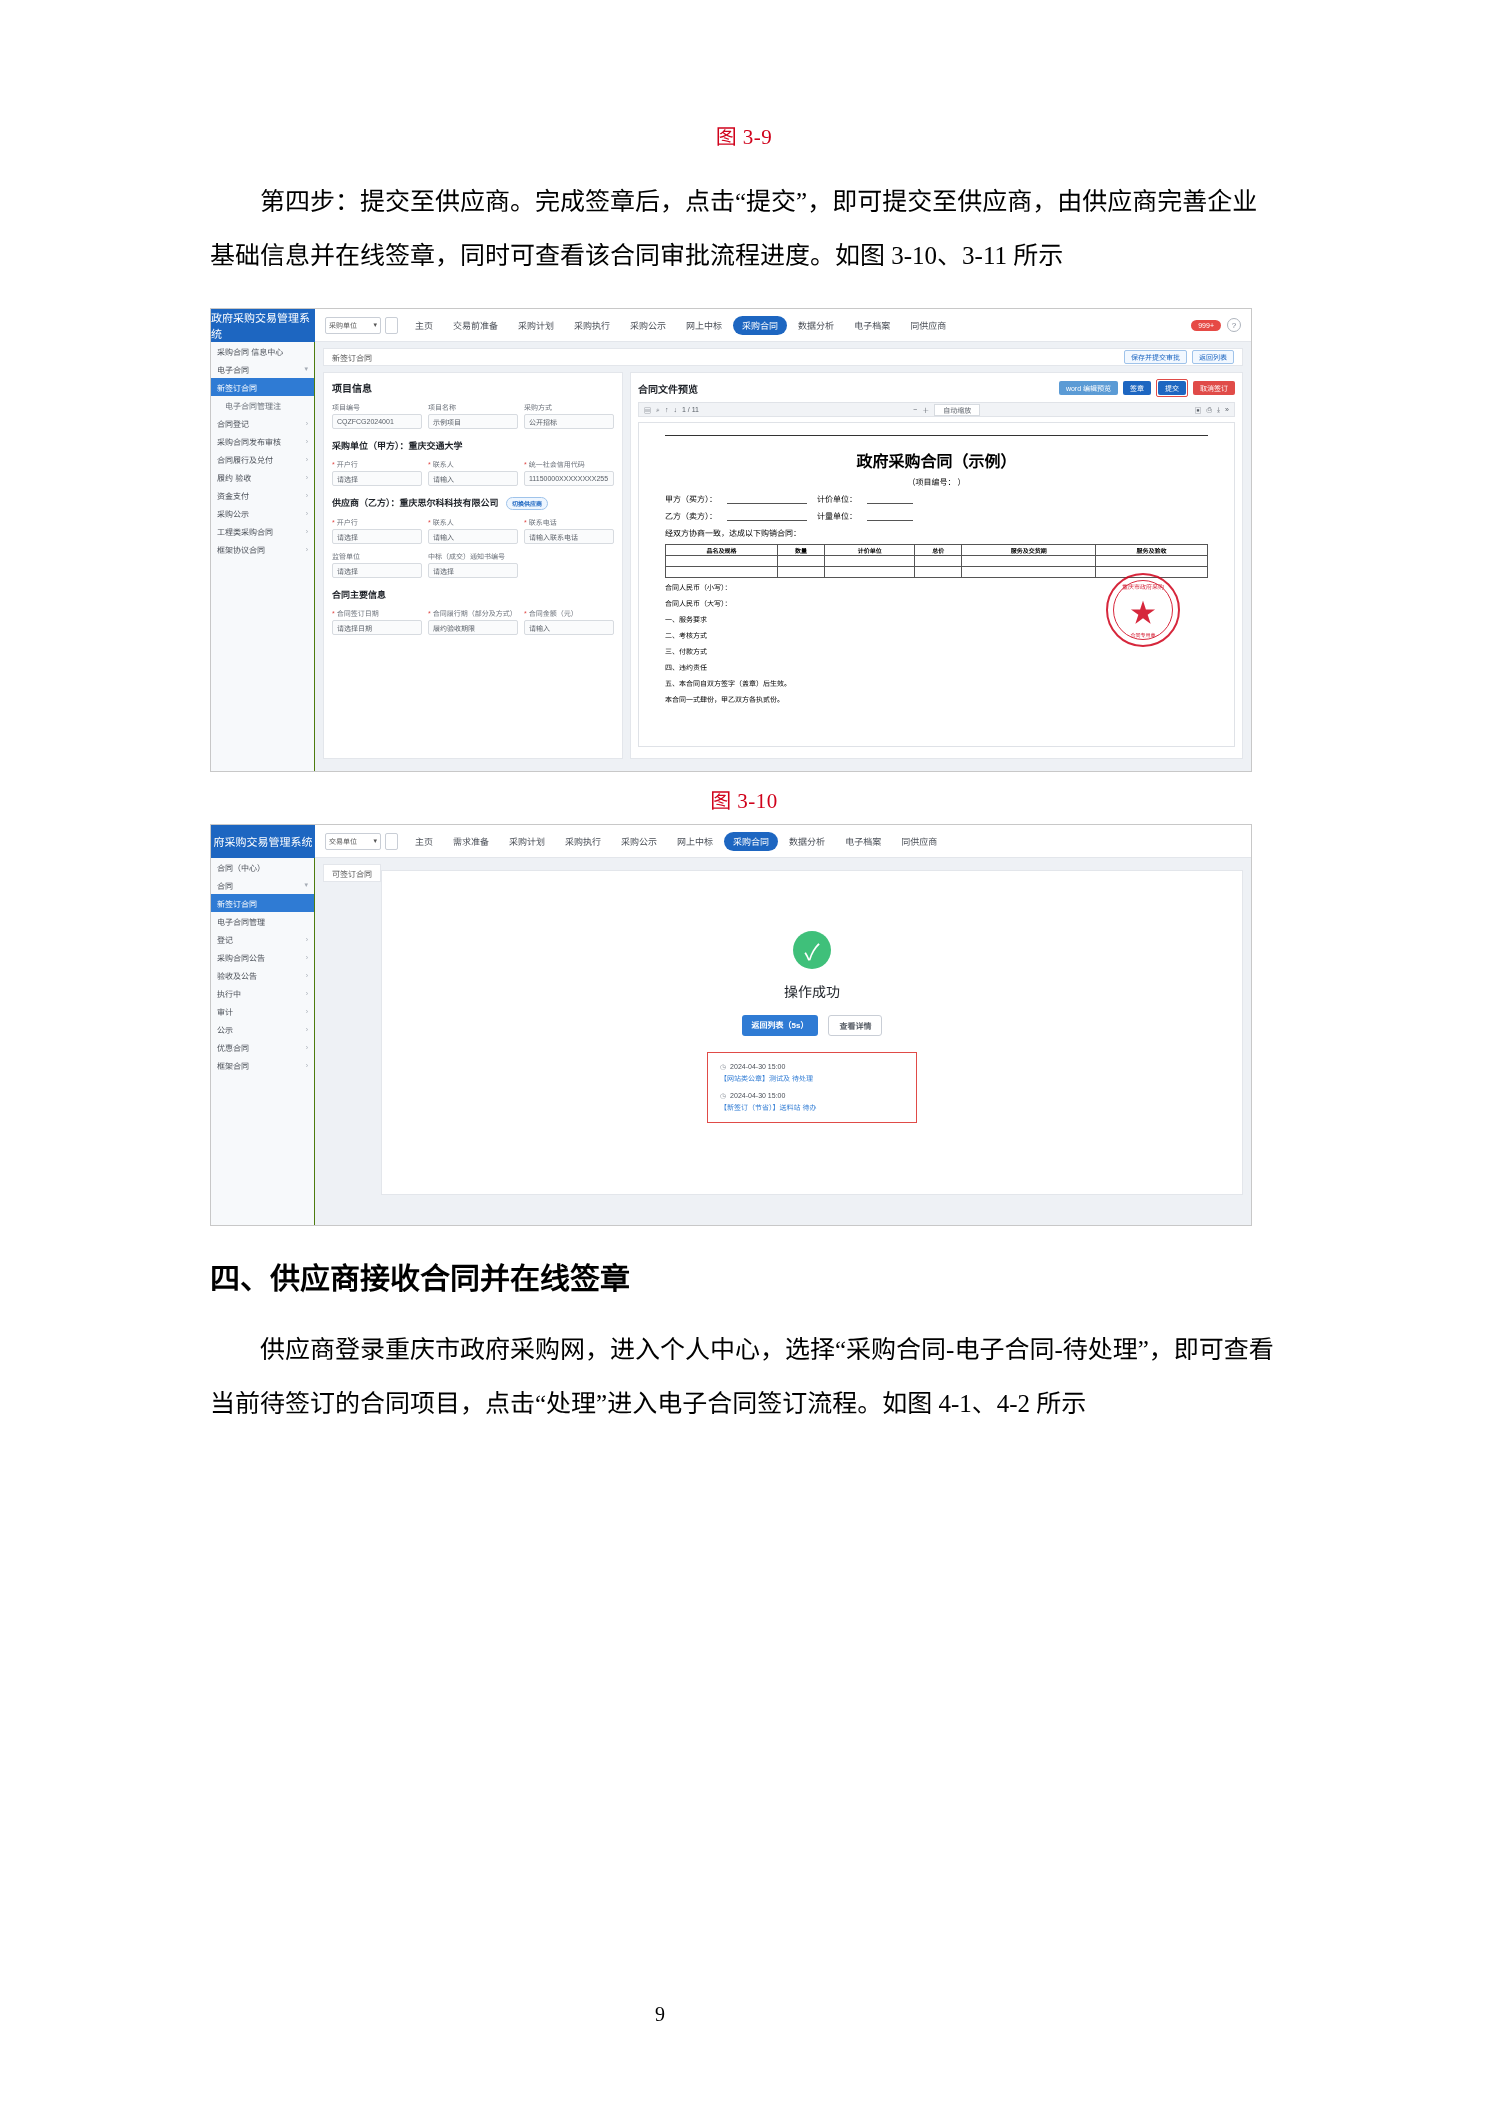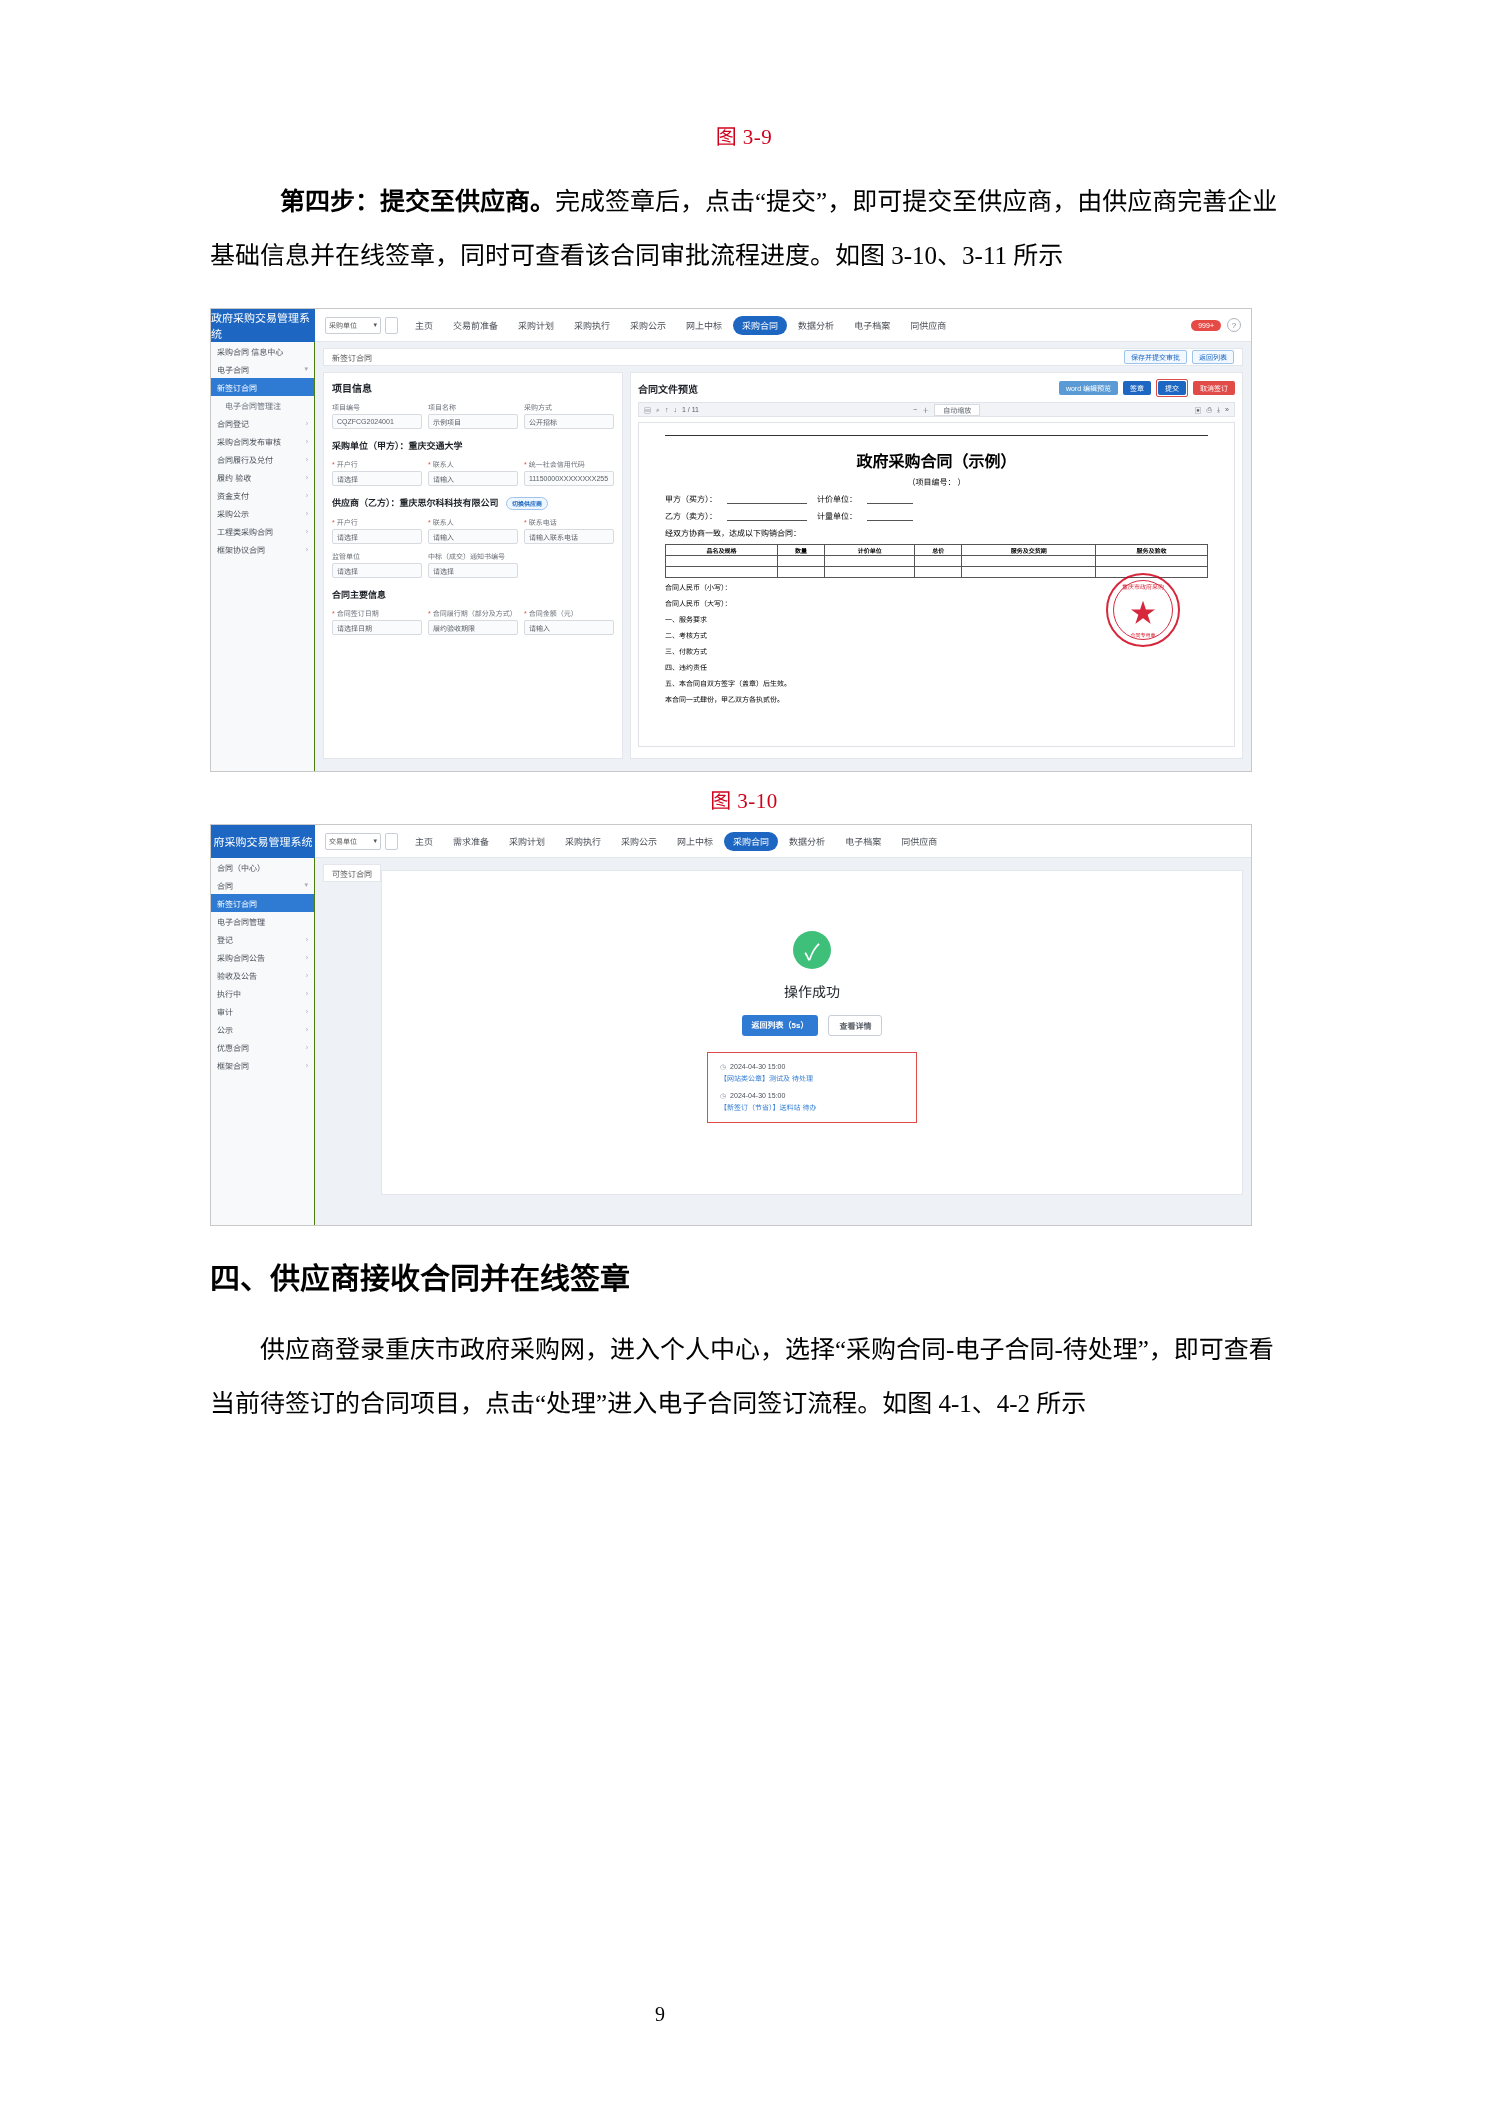--- a/index.html
+++ b/index.html
@@ -2,21 +2,21 @@
 <html lang="zh-CN"><head>
 <meta charset="utf-8">
 <style>
   html,body{margin:0;padding:0;background:#ffffff;}
   body{width:1488px;height:2104px;font-family:"Liberation Serif",serif;color:#000;}
   .page{position:relative;width:1320px;height:2104px;background:#fff;}
   .content{position:absolute;left:210px;top:120px;width:1068px;}
 
   .figcaption{color:#d0021b;text-align:center;font-size:21px;font-family:"Liberation Serif",serif;letter-spacing:.5px;}
   .para{font-size:25px;line-height:54px;text-indent:50px;color:#000;font-family:"Liberation Serif",serif;}
-  .para b{font-weight:bold;margin-left:20px;}
+  .para b{font-weight:normal;}
   h2.section{font-size:30px;font-weight:bold;margin:28px 0 10px 0;font-family:"Liberation Serif",serif;}
   .pagenum{position:absolute;left:0;right:0;bottom:78px;text-align:center;font-size:20px;}
 
   
   .shot{position:relative;border:1px solid #c8c8c8;background:#f3f5f8;overflow:hidden;}
   .shot *{box-sizing:border-box;}
   .topbar{display:flex;align-items:center;height:33px;background:#ffffff;border-bottom:1px solid #e3e6eb;}
   .logo{width:104px;height:33px;background:#1d66c1;color:#fff;font-size:11px;display:flex;align-items:center;justify-content:center;font-family:"Liberation Sans",sans-serif;letter-spacing:0px;}
   .selbox{margin-left:10px;width:56px;height:17px;border:1px solid #c9ced6;border-radius:2px;font-size:7px;color:#555;display:flex;align-items:center;justify-content:space-between;padding:0 3px;background:#fff;font-family:"Liberation Sans",sans-serif;}
   .sqbtn{margin-left:4px;width:13px;height:17px;border:1px solid #c9ced6;border-radius:2px;background:#fff;}

